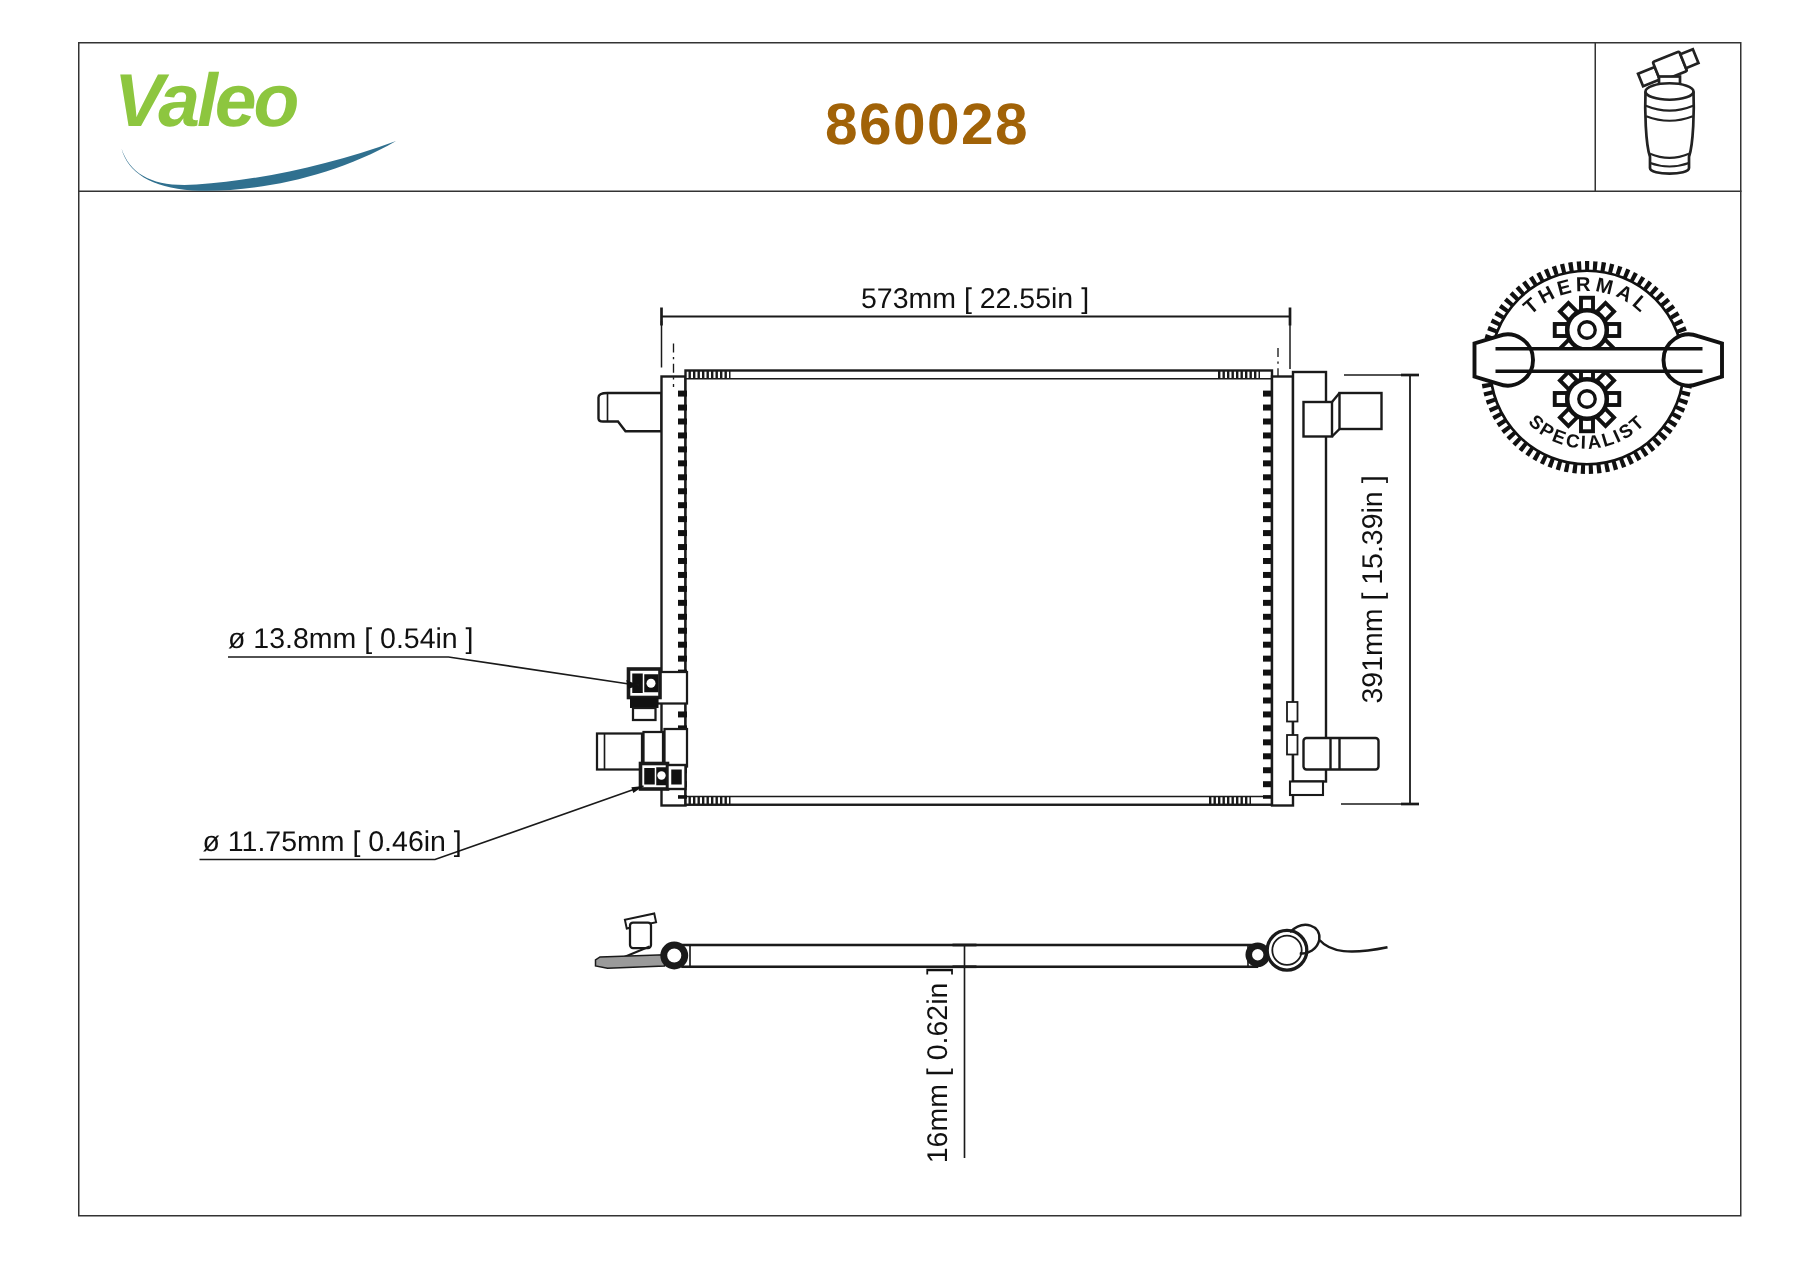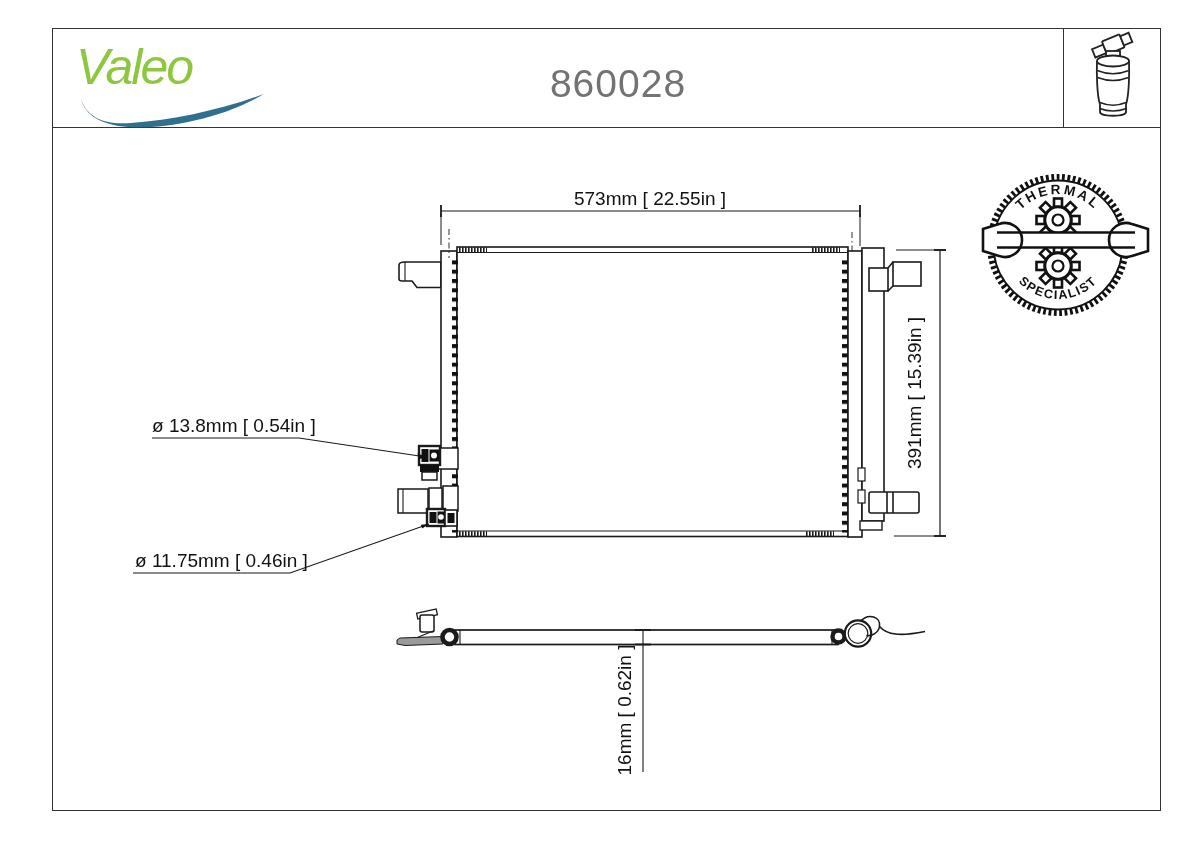--- a/index.html
+++ b/index.html
@@ -5,25 +5,25 @@
   html,body{margin:0;padding:0;background:#fff;}
   .page{position:relative;width:1200px;height:848px;background:#fff;overflow:hidden;
         font-family:"Liberation Sans","DejaVu Sans",sans-serif;color:#111;}
   .sheet-border{position:absolute;left:52px;top:28px;width:1109px;height:783px;
         border:1.6px solid #333;box-sizing:border-box;}
   .header-band{position:absolute;left:52px;top:28px;width:1109px;height:100px;
         border-bottom:1.6px solid #333;box-sizing:border-box;}
   .icon-box{position:absolute;left:1063px;top:28px;width:98px;height:100px;
         border-left:1.6px solid #333;box-sizing:border-box;}
   .logo{position:absolute;left:76px;top:40px;width:210px;height:90px;}
-  .logo-text{display:block;font-style:italic;font-weight:normal;font-size:50px;
+  .logo-text{display:block;font-style:italic;font-weight:bold;font-size:50px;
         letter-spacing:-2px;color:#8DC63F;line-height:54px;}
   .swoosh{position:absolute;left:2px;top:52px;}
   .part-number{position:absolute;left:618px;top:62px;transform:translateX(-50%);
-        font-size:39px;letter-spacing:1px;color:#737373;}
+        font-size:39px;letter-spacing:1px;color:#a16207;font-weight:bold;}
   svg text{font-family:"Liberation Sans","DejaVu Sans",sans-serif;}
   .dim{font-size:19px;fill:#111;}
   .drawing{position:absolute;left:0;top:0;}
 </style>
 </head>
 <body>
 
 <div class="page">
 
   <div class="sheet-border"></div>

